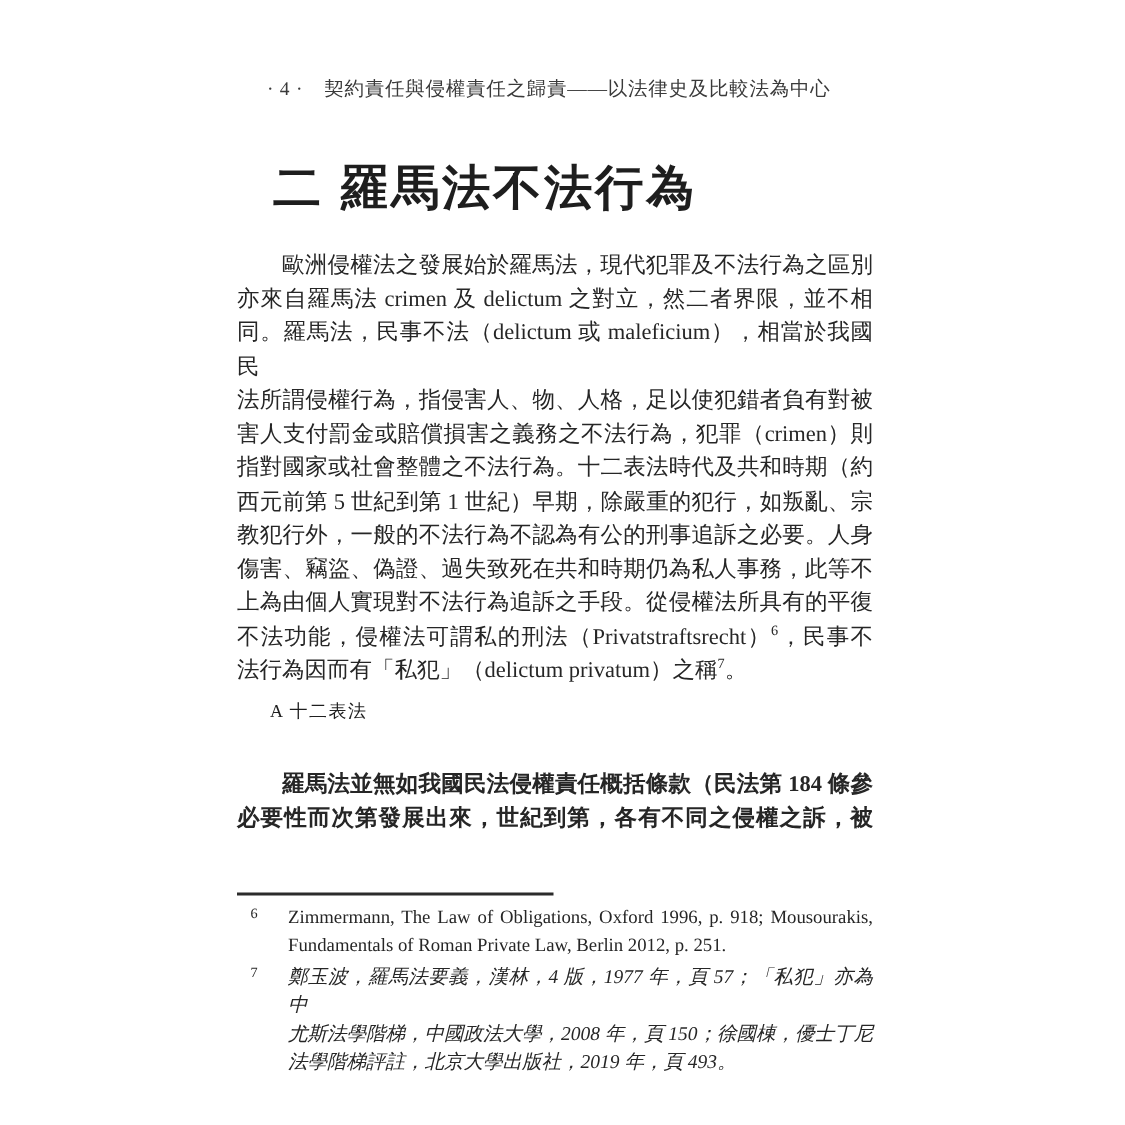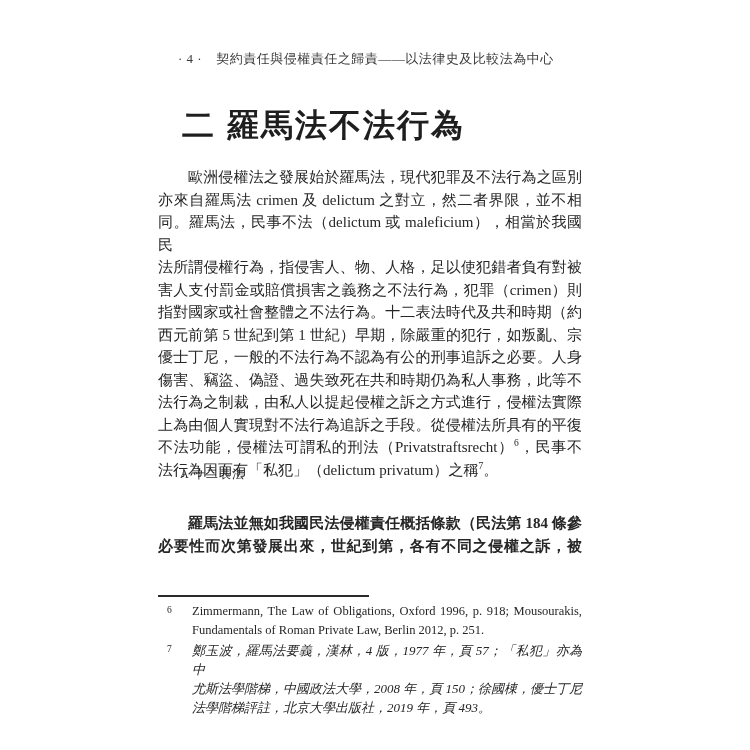--- a/index.html
+++ b/index.html
@@ -72,23 +72,22 @@
   <div class="section-title">二 羅馬法不法行為</div>
 
   <div id="para1" class="para">
       <div class="bline indent">歐洲侵權法之發展始於羅馬法，現代犯罪及不法行為之區別</div>
       <div class="bline">亦來自羅馬法 crimen 及 delictum 之對立，然二者界限，並不相</div>
       <div class="bline">同。羅馬法，民事不法（delictum 或 maleficium），相當於我國民</div>
       <div class="bline">法所謂侵權行為，指侵害人、物、人格，足以使犯錯者負有對被</div>
       <div class="bline">害人支付罰金或賠償損害之義務之不法行為，犯罪（crimen）則</div>
       <div class="bline">指對國家或社會整體之不法行為。十二表法時代及共和時期（約</div>
       <div class="bline">西元前第 5 世紀到第 1 世紀）早期，除嚴重的犯行，如叛亂、宗</div>
-      <div class="bline">優士丁尼，一般的不法行為不認為有公的刑事追訴之必要。人身</div>
+      <div class="bline">教犯行外，一般的不法行為不認為有公的刑事追訴之必要。人身</div>
       <div class="bline">傷害、竊盜、偽證、過失致死在共和時期仍為私人事務，此等不</div>
-      <div class="bline">法行為之制裁，由私人以提起侵權之訴之方式進行，侵權法實際</div>
       <div class="bline">上為由個人實現對不法行為追訴之手段。從侵權法所具有的平復</div>
       <div class="bline">不法功能，侵權法可謂私的刑法（Privatstraftsrecht）<sup class="fnref">6</sup>，民事不</div>
       <div class="bline last">法行為因而有「私犯」（delictum privatum）之稱<sup class="fnref">7</sup>。</div>
     </div>
 
   <div class="subsection-title">A 十二表法</div>
 
   <div id="para2" class="para">
       <div class="bline indent">羅馬法並無如我國民法侵權責任概括條款（民法第 184 條參</div>
       <div class="bline">必要性而次第發展出來，世紀到第，各有不同之侵權之訴，被</div>

